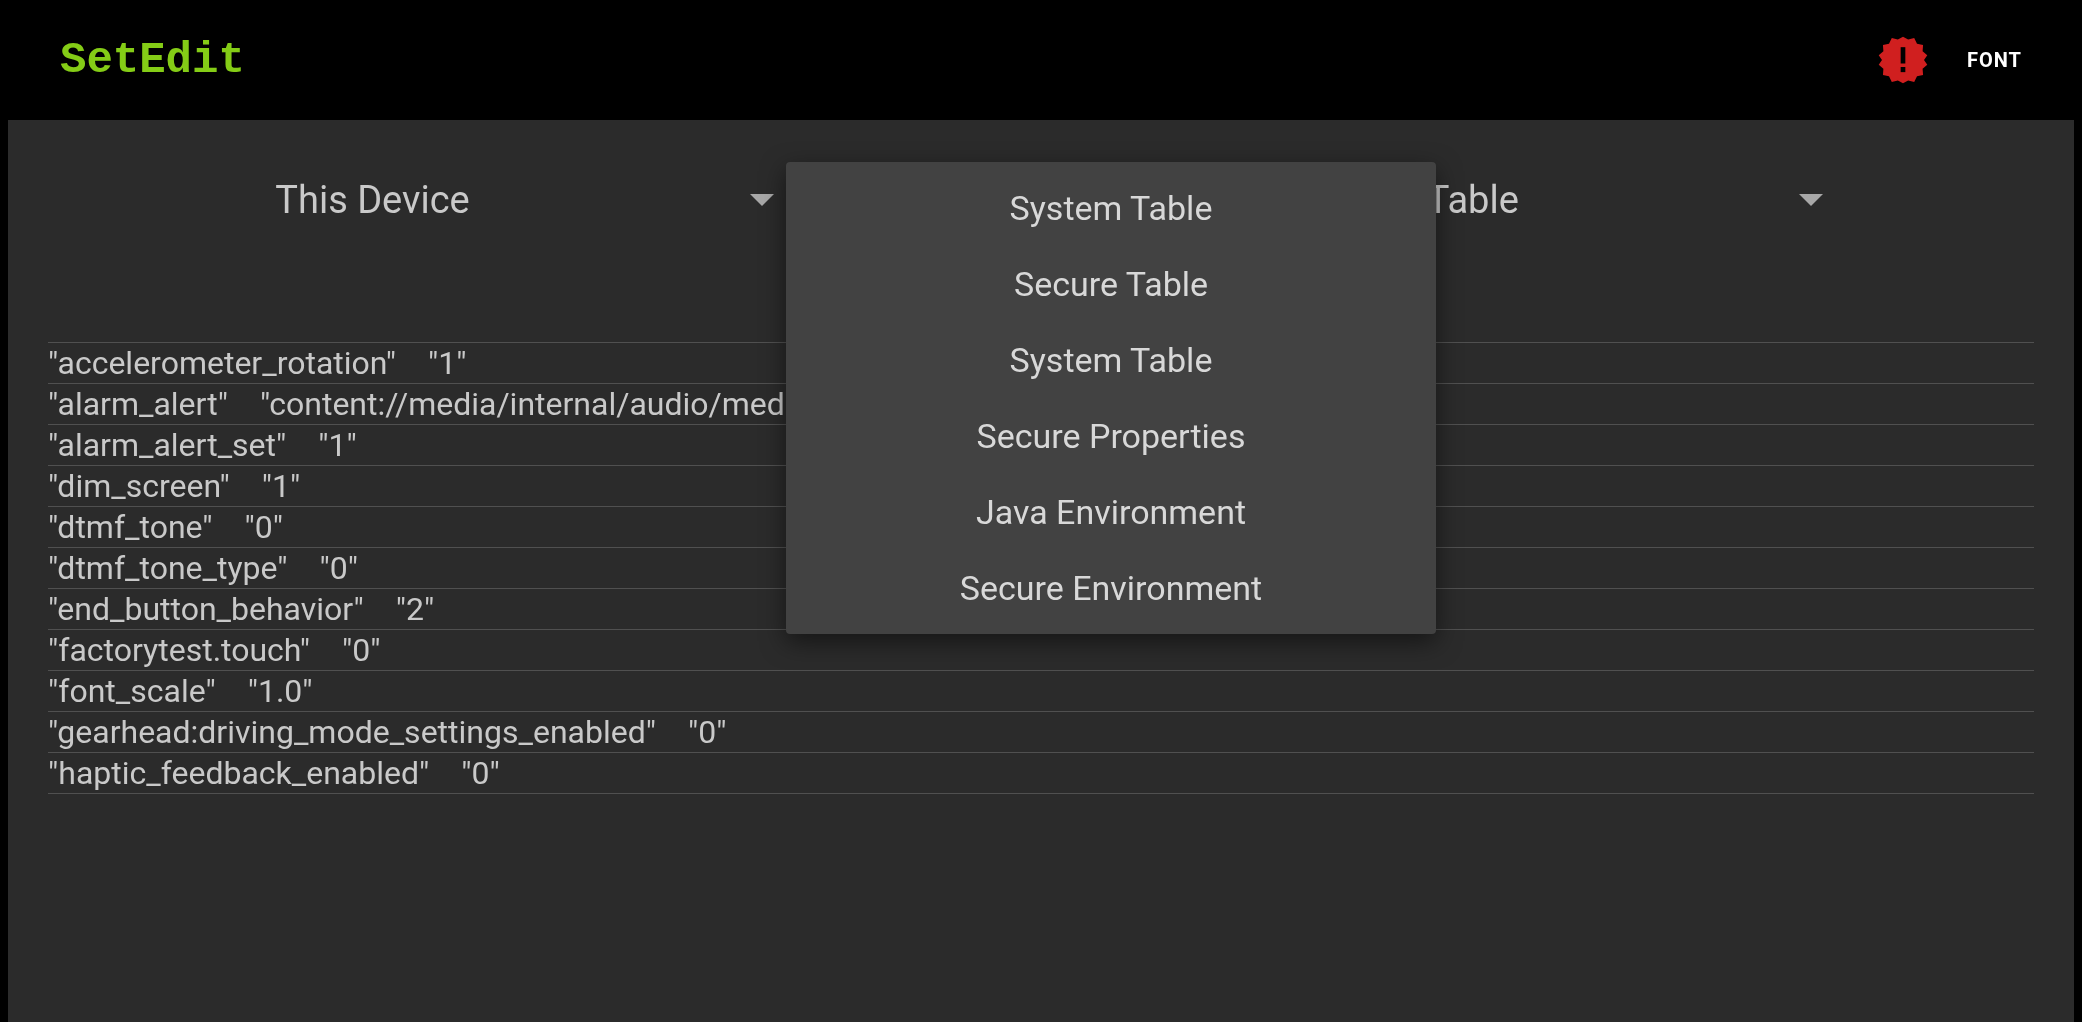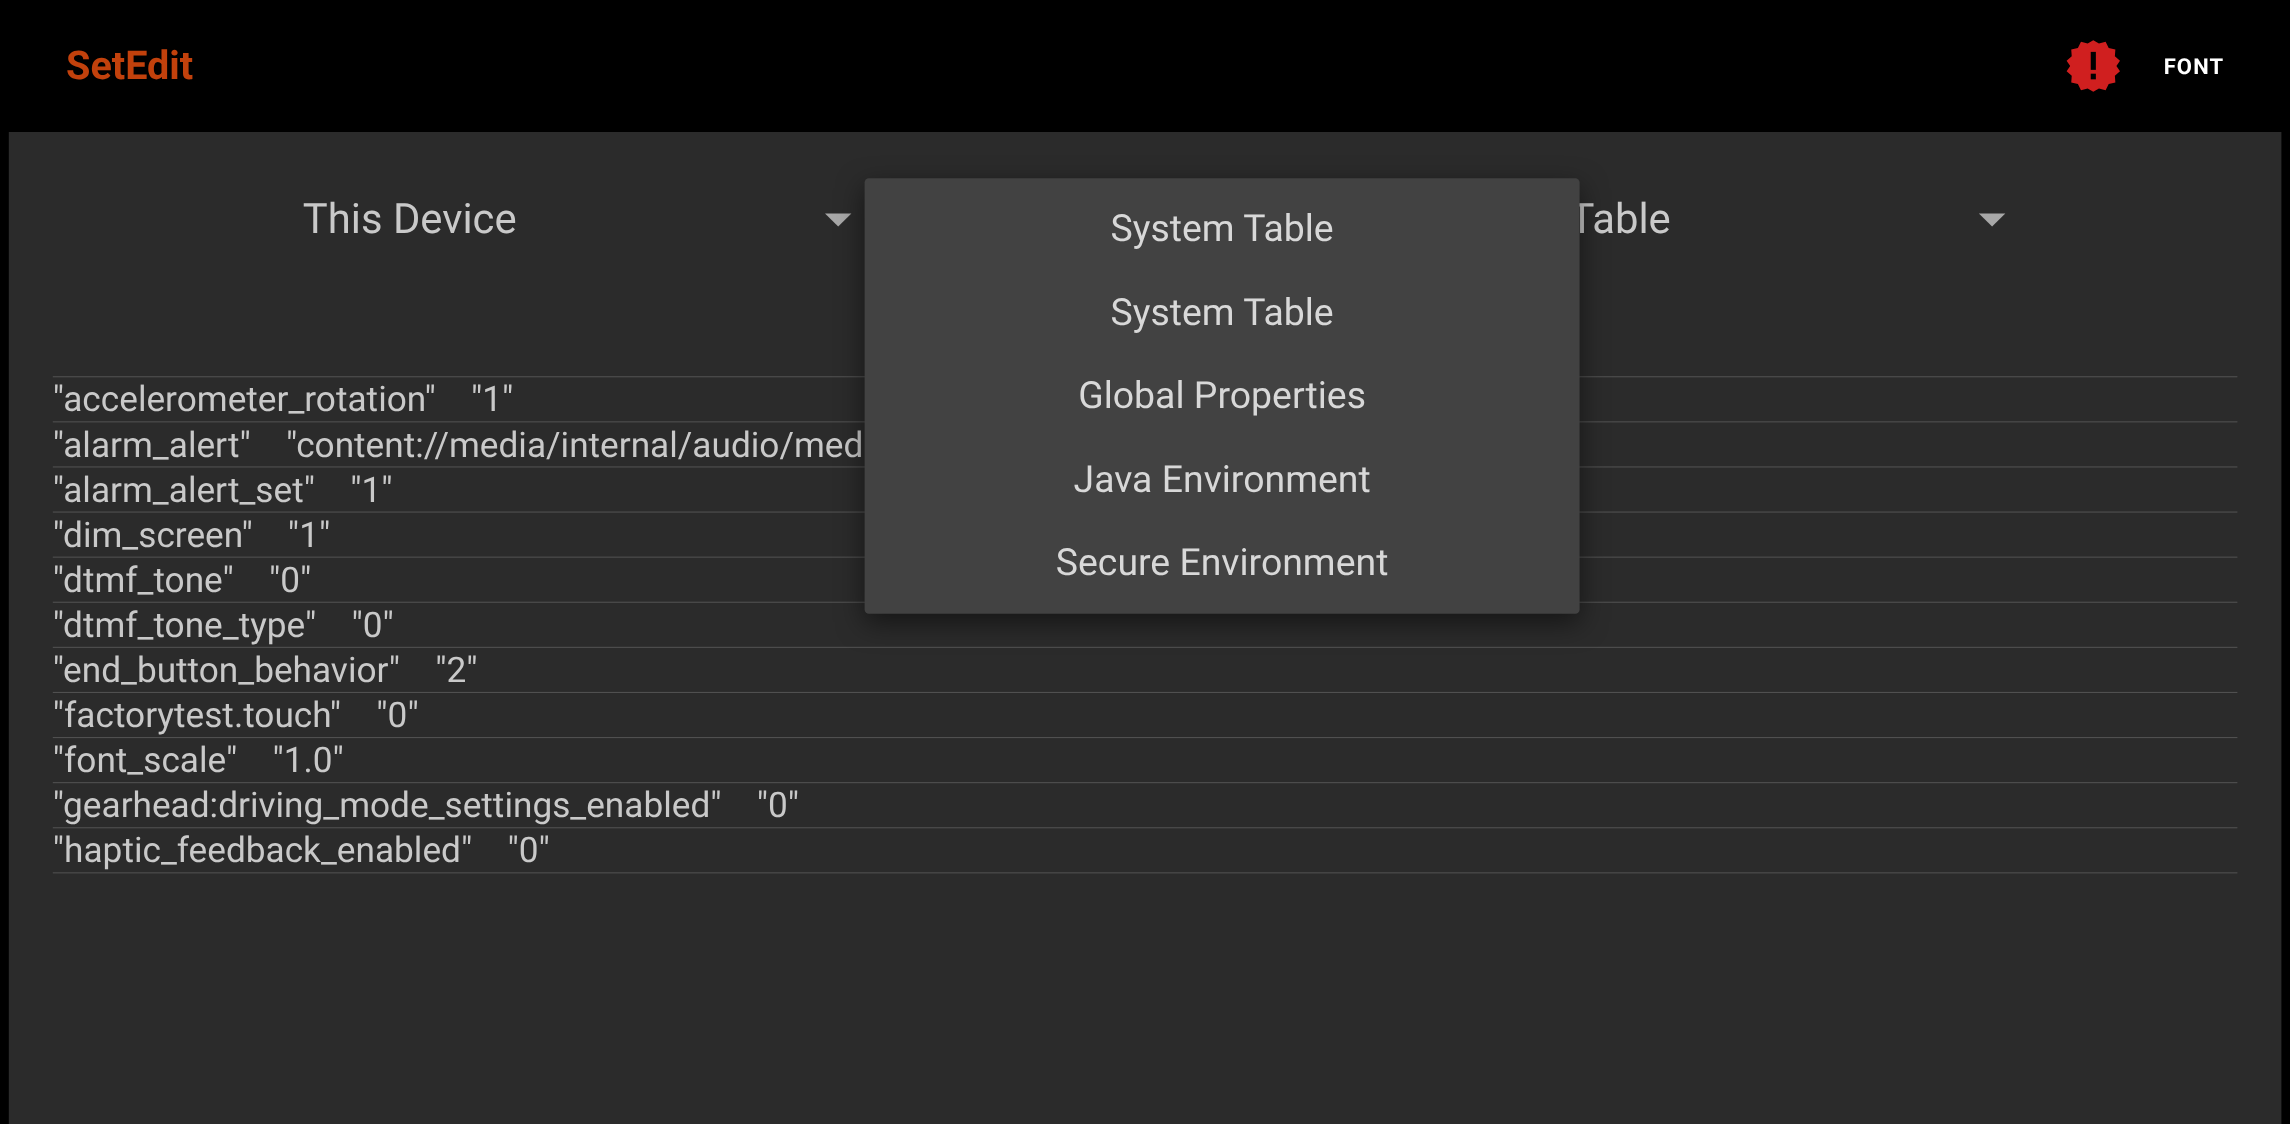--- a/index.html
+++ b/index.html
@@ -16,23 +16,24 @@
   .header {
     display: flex;
     align-items: center;
     justify-content: space-between;
     height: 120px;
     padding: 0 60px;
     background: #000;
   }
 
   .header-title {
-    font-size: 36px;
+    font-size: 44px;
     font-weight: 700;
-    color: #c2410c;
+    color: #84cc16;
+    font-family: Liberation Mono, monospace;
   }
 
   .header-right {
     display: flex;
     align-items: center;
     gap: 36px;
   }
 
   .warning-icon {
     width: 56px;
@@ -228,17 +229,18 @@
       </div>
       <div class="setting-row">
         <span class="key">"haptic_feedback_enabled"</span>
         <span class="val">"0"</span>
       </div>
     </div>
 </div>
 
 <div class="popup-menu">
     <div class="popup-item">System Table</div>
+    <div class="popup-item">Secure Table</div>
     <div class="popup-item">System Table</div>
-    <div class="popup-item">Global Properties</div>
+    <div class="popup-item">Secure Properties</div>
     <div class="popup-item">Java Environment</div>
     <div class="popup-item">Secure Environment</div>
   </div>
 
 </body></html>

